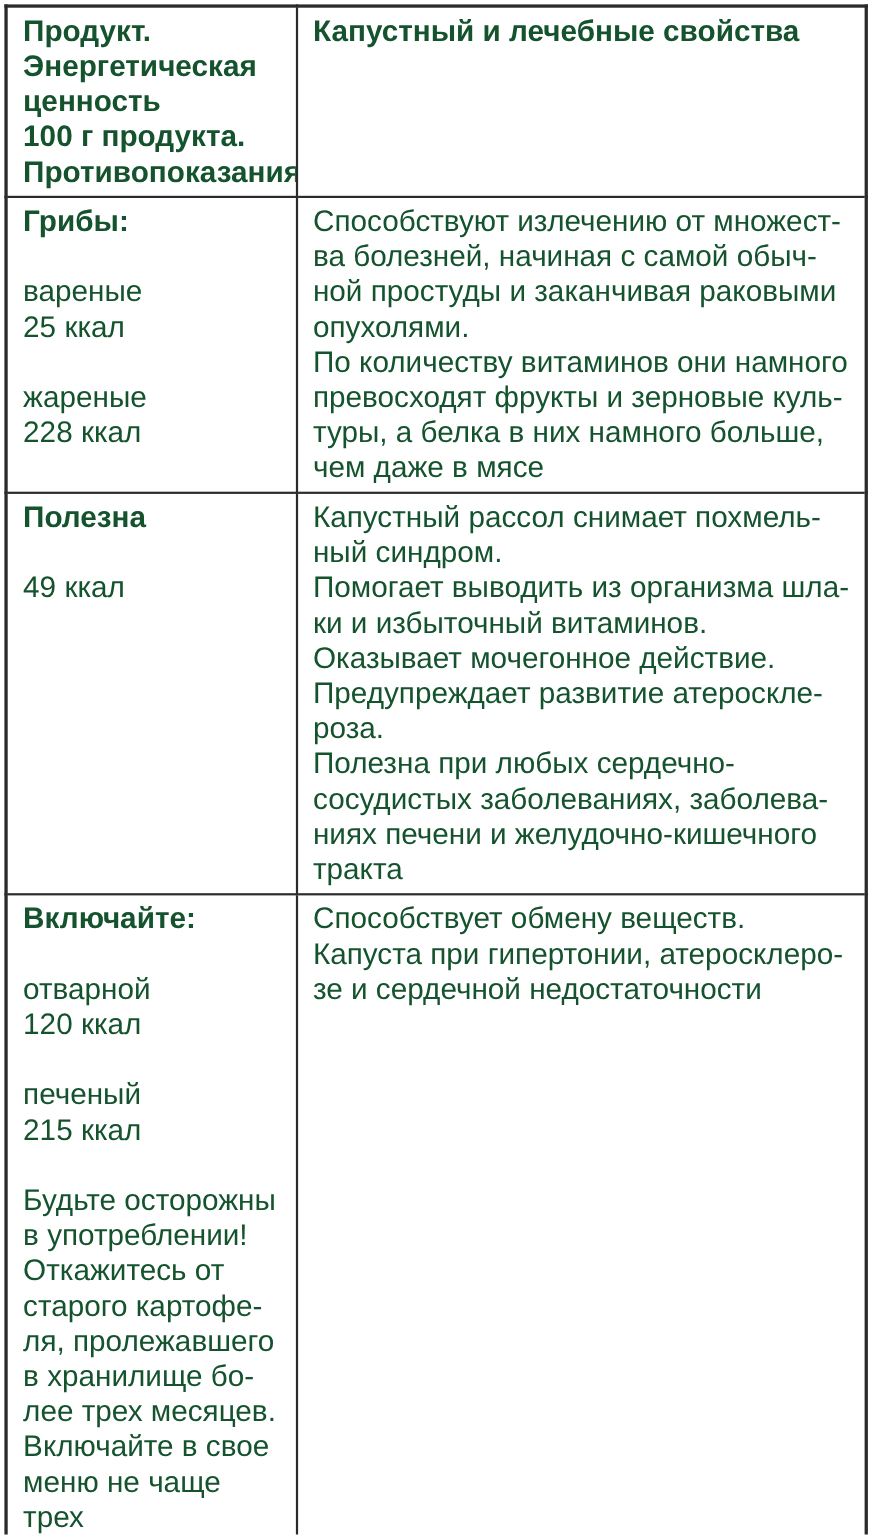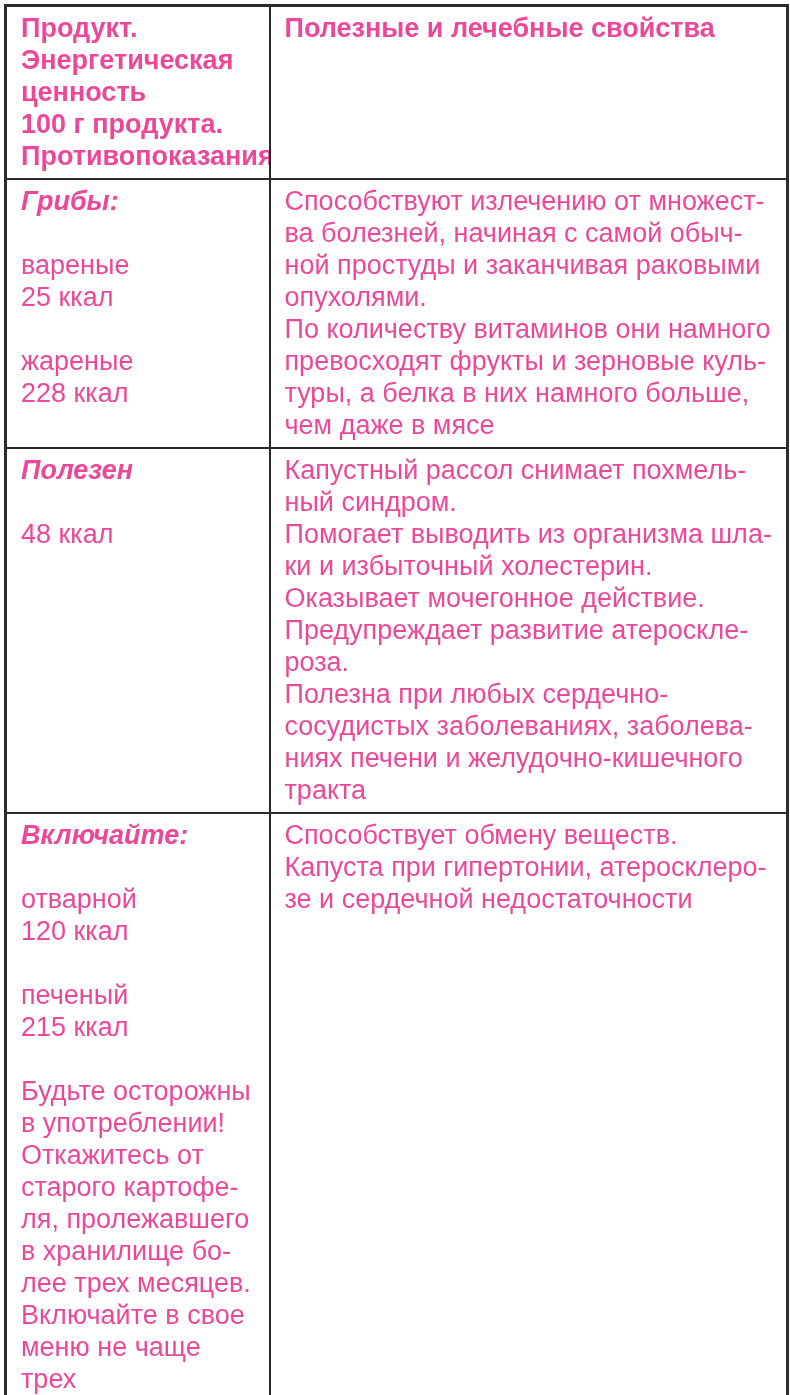--- a/index.html
+++ b/index.html
@@ -23,35 +23,34 @@
     background: #ffffff;
   }
   table.nutrition-table col.col-product { width: 264px; }
   table.nutrition-table col.col-props   { width: 518px; }
   table.nutrition-table { border: 3px solid #2b2b2b; }
   .cell {
     border: 2px solid #2b2b2b;
     vertical-align: top;
     text-align: left;
     padding: 5px 12px 6px 14px;
-    color: #ec4899;
+    color: #14532d;
     font-size: 27px;
     line-height: 32px;
     box-sizing: border-box;
     overflow: hidden;
   }
   .header-row .cell {
     font-weight: bold;
   }
   .multiline {
     white-space: pre-line;
   }
   .product-name {
     font-weight: bold;
-    font-style: italic;
   }
 </style>
 </head>
 <body>
 
 <div class="page">
   <table class="nutrition-table">
     <colgroup>
       <col class="col-product">
       <col class="col-props">
@@ -59,21 +58,21 @@
     <thead>
       <tr class="header-row">
         <th class="cell product-cell">
           <div class="multiline">Продукт.
 Энергетическая
 ценность
 100 г продукта.
 Противопоказания</div>
         </th>
         <th class="cell props-cell">
-          <div class="multiline">Полезные и лечебные свойства</div>
+          <div class="multiline">Капустный и лечебные свойства</div>
         </th>
       </tr>
     </thead>
     <tbody>
       <tr class="data-row">
         <td class="cell product-cell">
           <div class="product-name">Грибы:</div>
           <div class="multiline">
 вареные
 25 ккал
@@ -87,29 +86,29 @@
 ной простуды и заканчивая раковыми
 опухолями.
 По количеству витаминов они намного
 превосходят фрукты и зерновые куль-
 туры, а белка в них намного больше,
 чем даже в мясе</div>
         </td>
       </tr>
       <tr class="data-row">
         <td class="cell product-cell">
-          <div class="product-name">Полезен</div>
+          <div class="product-name">Полезна</div>
           <div class="multiline">
-48 ккал</div>
+49 ккал</div>
         </td>
         <td class="cell props-cell">
           <div class="multiline">Капустный рассол снимает похмель-
 ный синдром.
 Помогает выводить из организма шла-
-ки и избыточный холестерин.
+ки и избыточный витаминов.
 Оказывает мочегонное действие.
 Предупреждает развитие атероскле-
 роза.
 Полезна при любых сердечно-
 сосудистых заболеваниях, заболева-
 ниях печени и желудочно-кишечного
 тракта</div>
         </td>
       </tr>
       <tr class="data-row">

